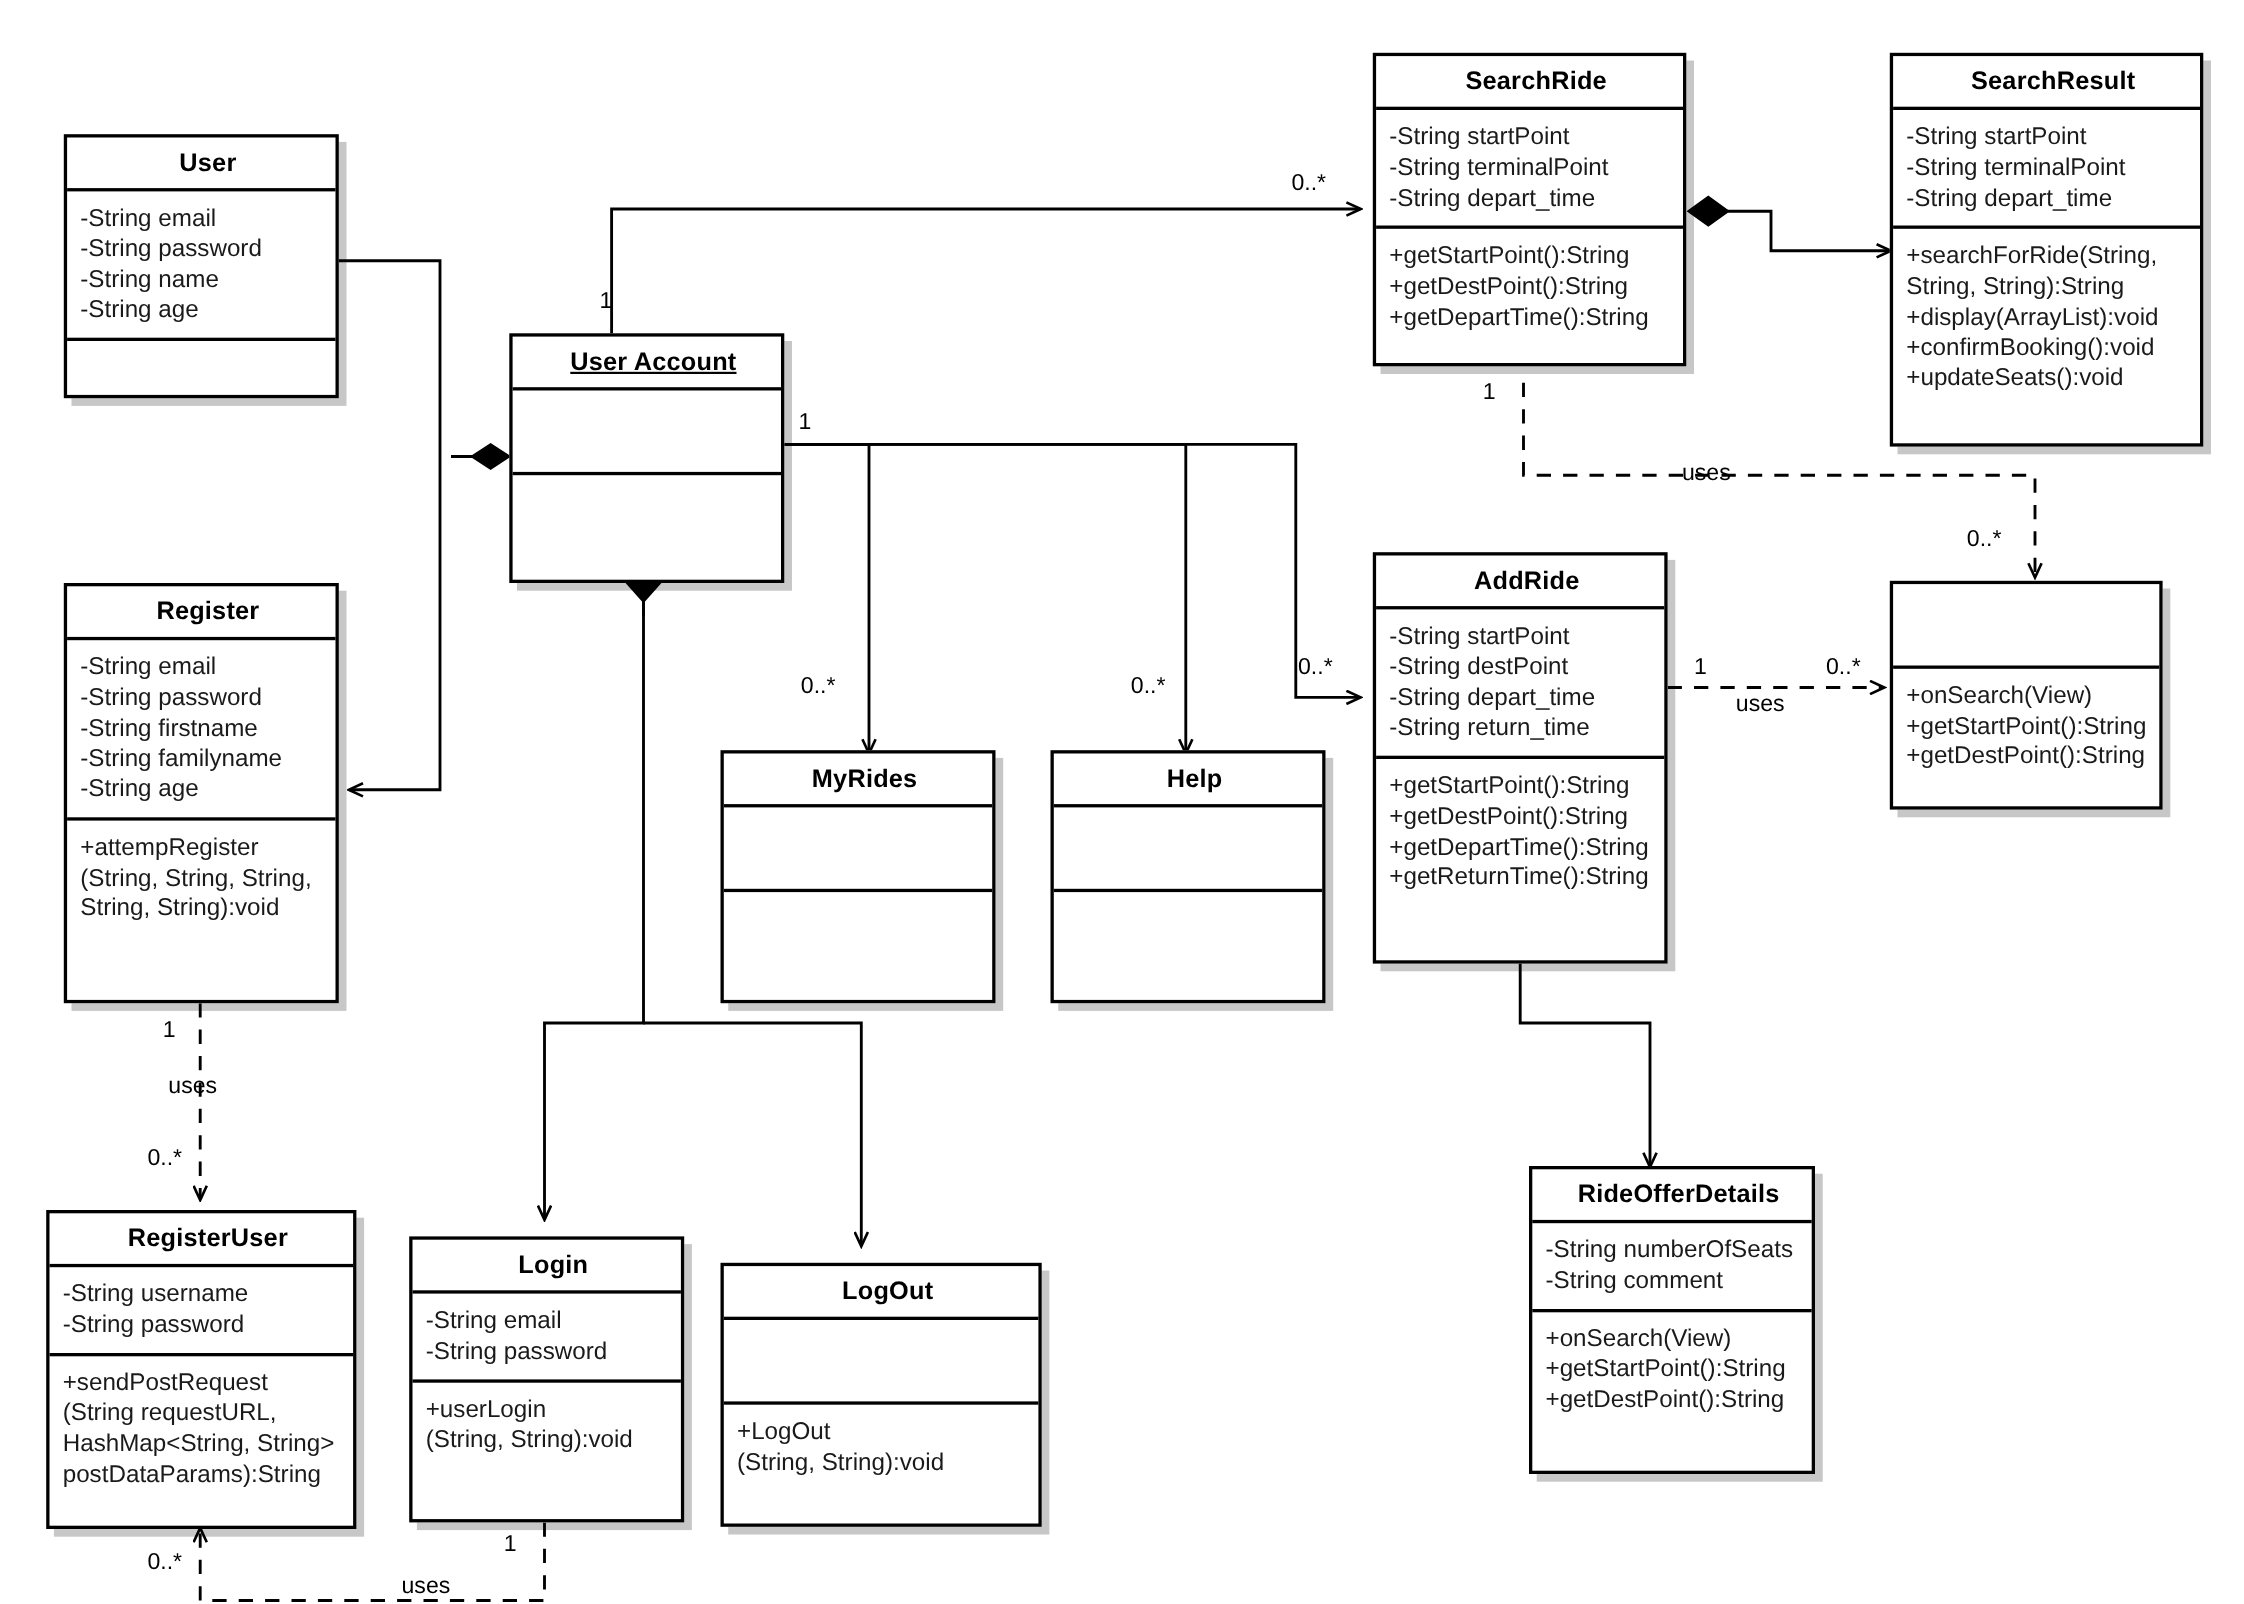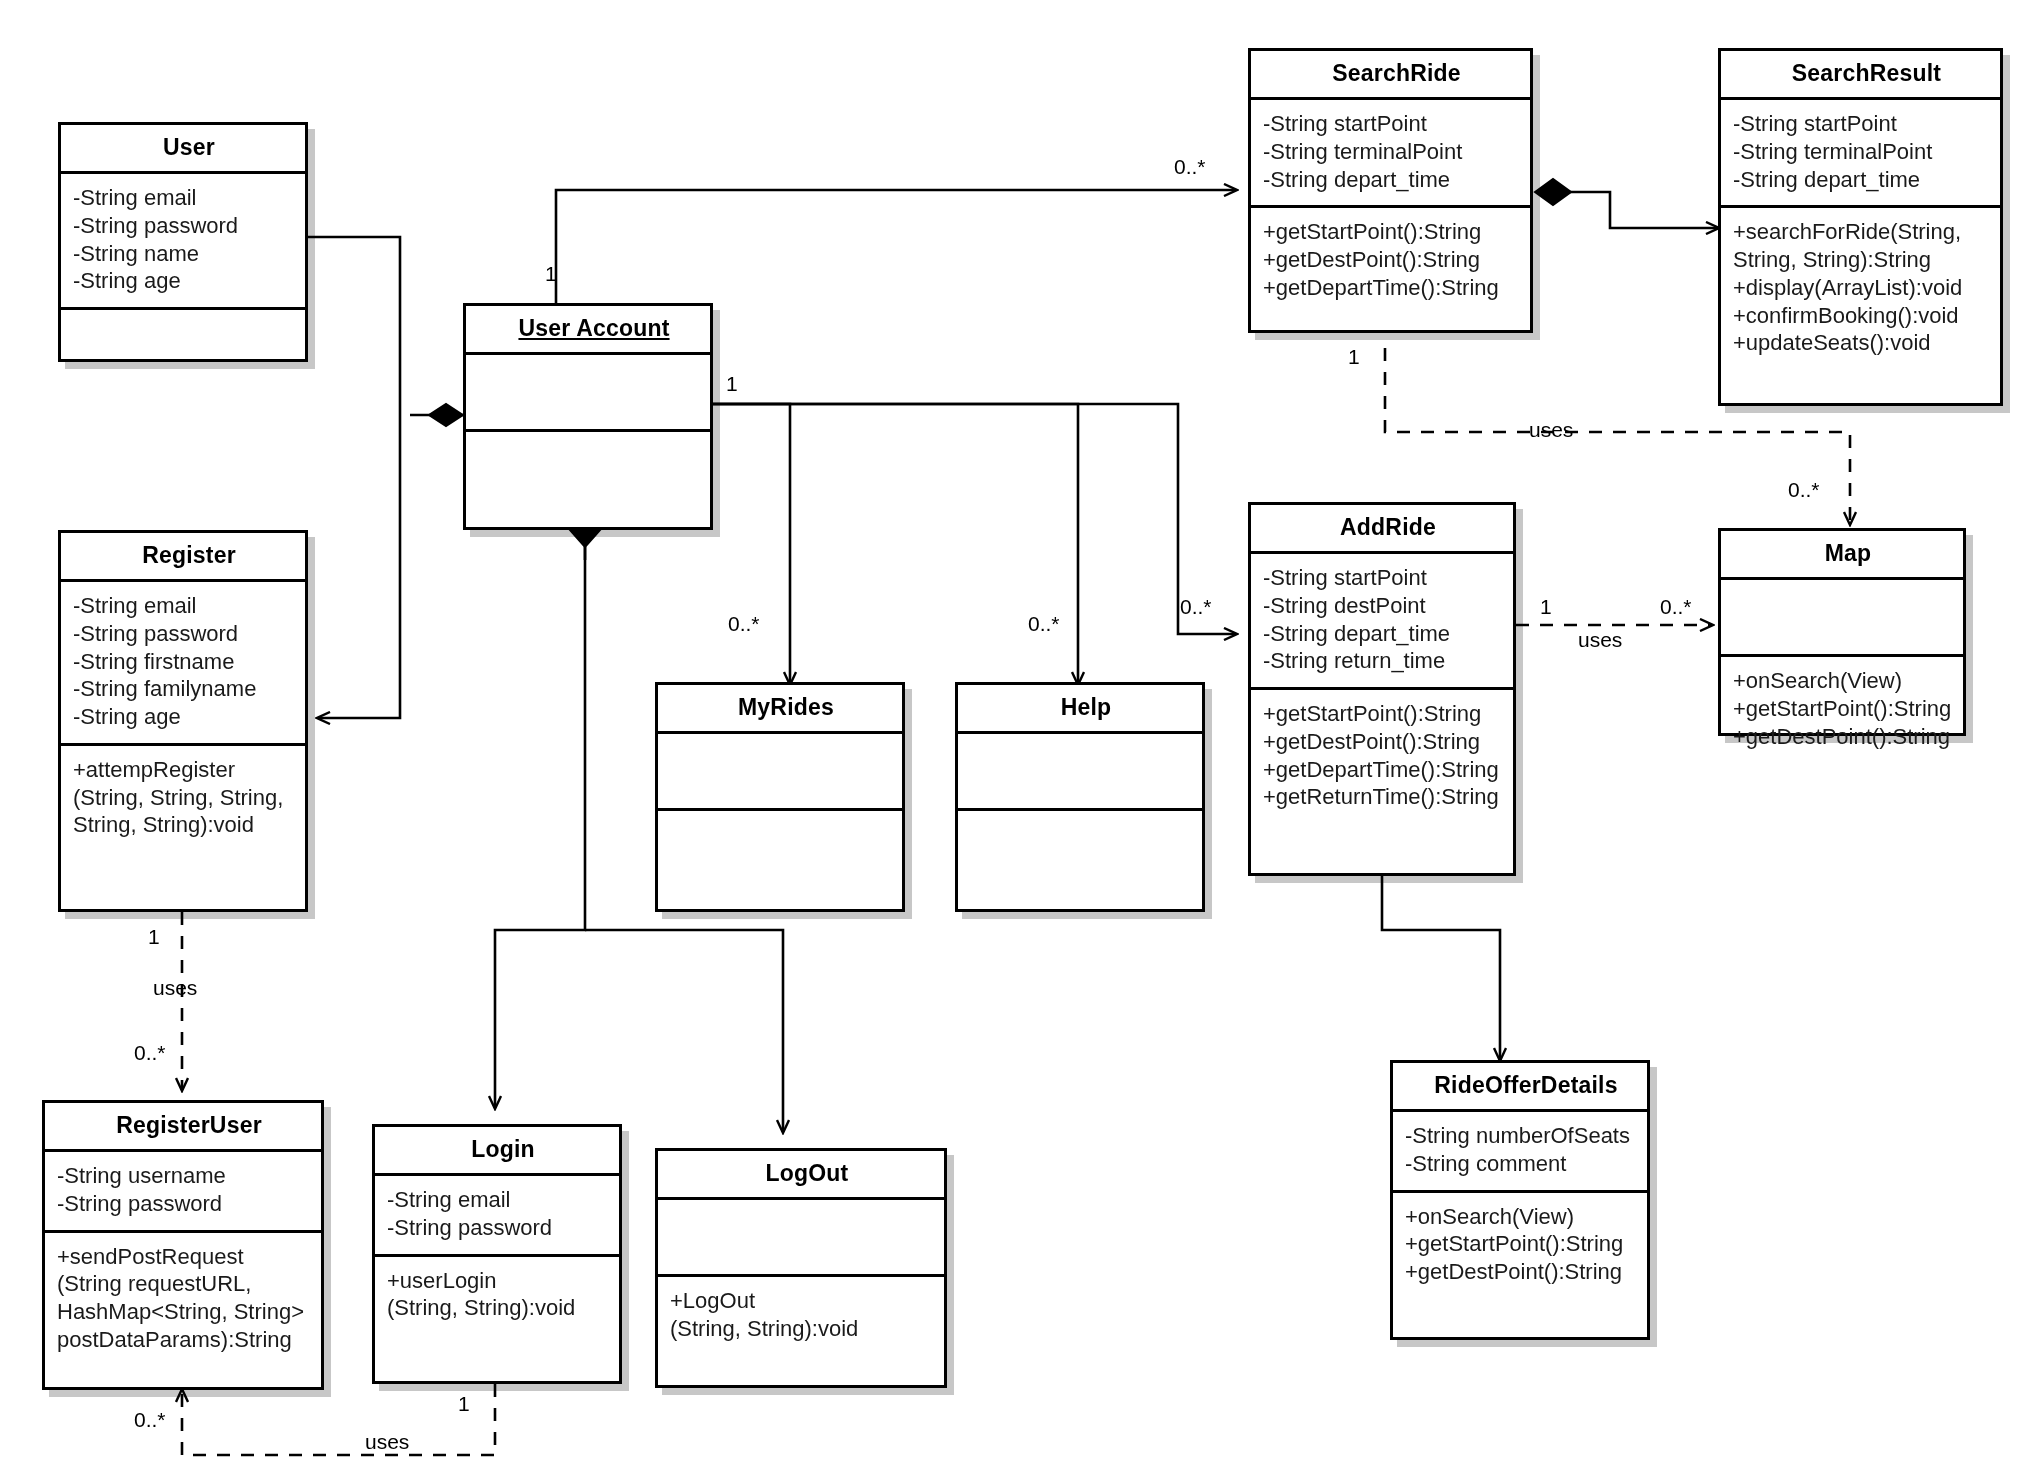--- a/index.html
+++ b/index.html
@@ -264,21 +264,20 @@
 -String destPoint
 -String depart_time
 -String return_time</div>
     <div class="ops">+getStartPoint():String
 +getDestPoint():String
 +getDepartTime():String
 +getReturnTime():String</div>
   </div>
 
   <div class="uml" style="left:1718px; top:528px; width:248px; height:208px;">
-    <div class="title">Map</div>
     <div class="attrs empty"></div>
     <div class="ops">+onSearch(View)
 +getStartPoint():String
 +getDestPoint():String</div>
   </div>
 
   <div class="uml" style="left:1390px; top:1060px; width:260px; height:280px;">
     <div class="title">RideOfferDetails</div>
     <div class="attrs">-String numberOfSeats
 -String comment</div>

